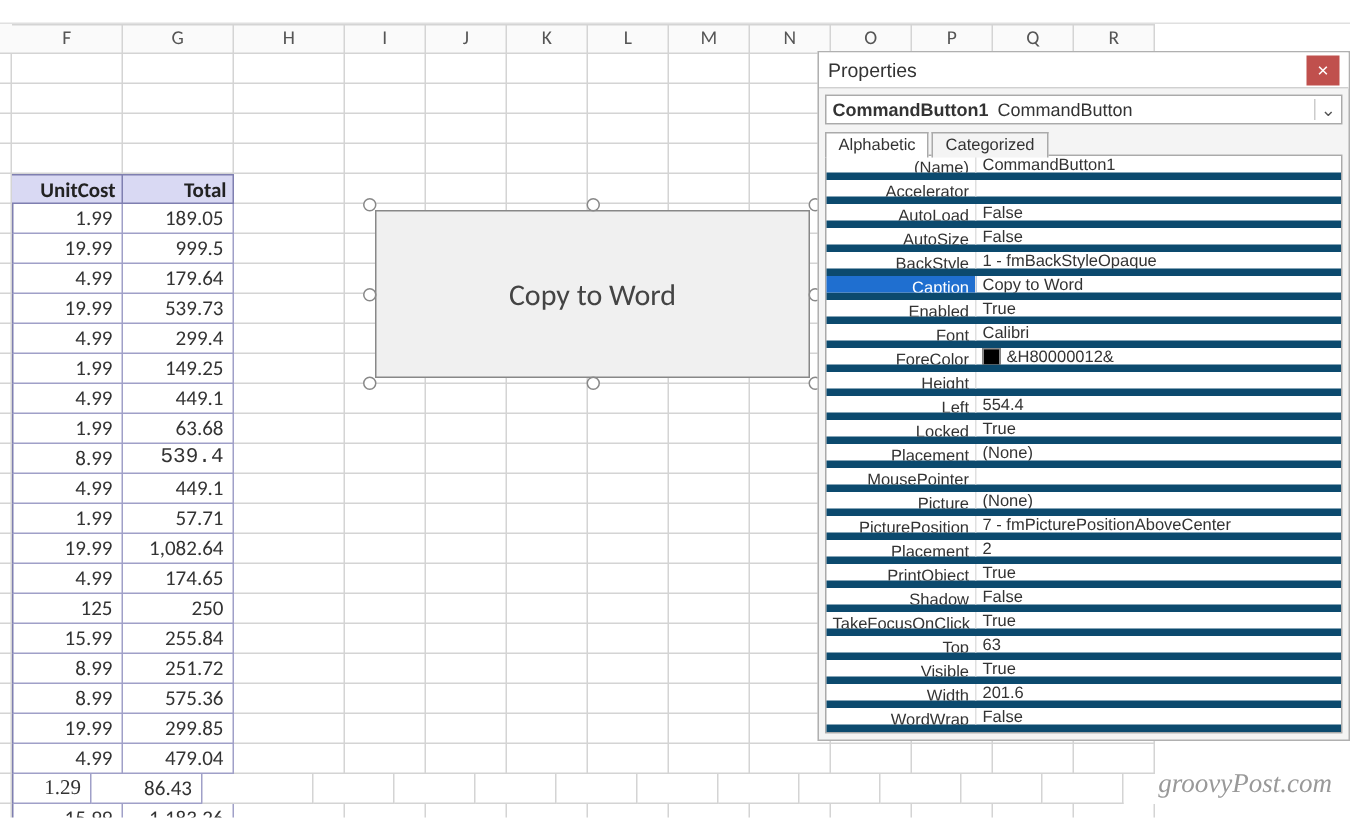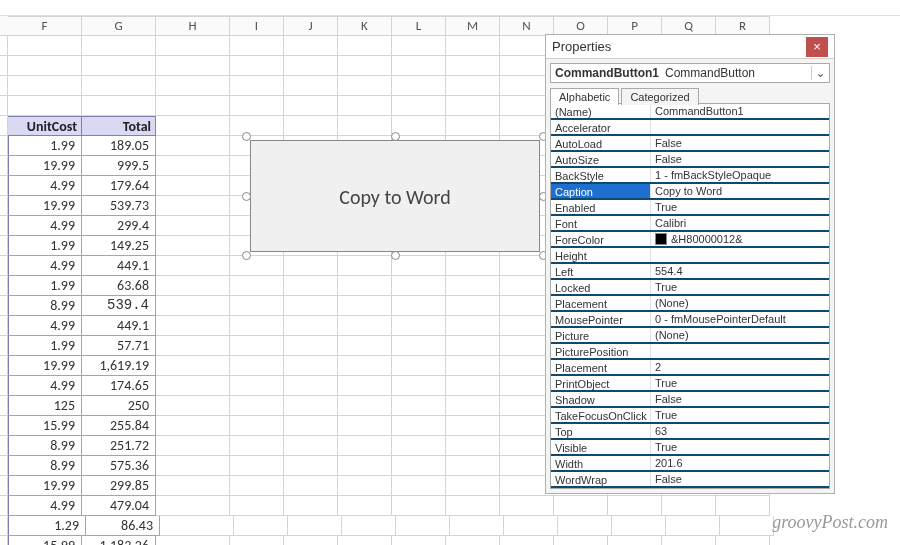--- a/index.html
+++ b/index.html
@@ -16,33 +16,33 @@
 .gap-cell { border-right:1px solid #d4d4d4; border-bottom:1px solid #d4d4d4; height:20px;}
 
 .cmdbtn-wrap { position:absolute; left:250px; top:140px; width:290px; height:112px; }
 .cmdbtn { width:100%; height:100%; background:#f0f0f0; border:1px solid #888; text-align:center; line-height:112px; font-size:20px; color:#444; cursor:move; }
 .selhandles { position:absolute; inset:-4px; pointer-events:none; }
 .sh { position:absolute; width:9px; height:9px; background:#fff; border:1px solid #888; border-radius:50%; }
 .sh.tl{top:-4px;left:-4px}.sh.tr{top:-4px;right:-4px}.sh.bl{bottom:-4px;left:-4px}.sh.br{bottom:-4px;right:-4px}
 .sh.tm{top:-4px;left:calc(50% - 4px)}.sh.bm{bottom:-4px;left:calc(50% - 4px)}
 .sh.ml{left:-4px;top:calc(50% - 4px)}.sh.mr{right:-4px;top:calc(50% - 4px)}
 
-.propwin { position:absolute; left:545px; top:34px; width:290px; background:#f4f4f4; border:1px solid #b0b0b0; font-family:'Segoe UI',Tahoma,sans-serif; font-size:12px; }
+.propwin { position:absolute; left:545px; top:34px; width:355px; background:#f4f4f4; border:1px solid #b0b0b0; font-family:'Segoe UI',Tahoma,sans-serif; font-size:12px; }
 .propwin-title { display:flex; align-items:center; height:24px; padding:0 6px; background:#fff; border-bottom:1px solid #d0d0d0; }
 .propwin-title span { flex:1; font-size:13px; }
 .closebtn { width:22px; height:20px; background:#c0504d; color:#fff; text-align:center; line-height:18px; font-size:14px; cursor:pointer; }
 .prop-select { display:flex; border:1px solid #aaa; margin:4px; background:#fff; height:20px; align-items:center; font-size:12px;}
 .prop-select .b { font-weight:bold; padding:0 4px;}
 .prop-select .n { flex:1; padding-left:2px;}
 .prop-select .dd { width:18px; text-align:center; color:#555; border-left:1px solid #ccc;}
 .prop-tabs { display:flex; padding-left:4px; margin-bottom:-1px;}
 .prop-tab { padding:2px 8px; border:1px solid #aaa; border-bottom:none; background:#f4f4f4; font-size:11px; margin-right:2px; cursor:pointer; position:relative; top:1px;}
 .prop-tab.active { background:#fff; }
 .prop-grid { border:1px solid #aaa; background:#fff; margin:0 4px 4px 4px; }
-.prop-row { display:flex; height:16px; font-size:11px; border-bottom:2px solid #0c4a6e; }
+.prop-row { display:flex; height:16px; font-size:11px; border-bottom:5px solid #0c4a6e;text-align:right; }
 .prop-row.sel .pn { background:#1f6fd0; color:#fff; }
 .pn { width:100px; border-right:1px solid #e0e0e0; padding:0 4px; line-height:16px; overflow:hidden; white-space:nowrap;}
 .pv { flex:1; padding:0 4px; line-height:16px; display:flex; align-items:center; overflow:hidden; white-space:nowrap;}
 .swatch { display:inline-block; width:12px; height:12px; border:1px solid #888; margin-right:4px;}
 .watermark { position:absolute; right:12px; bottom:12px; font-style:italic; font-size:18px; color:#999; font-family:Georgia,serif;}
 .data-table{position:relative;}
 .hdr-first{border-left:1px solid #7f7fb0;}
 </style>
 </head>
 <body>
@@ -318,21 +318,21 @@
         <div class="gap-cell" style="width: 54px;"></div>
         <div class="gap-cell" style="width: 54px;"></div>
         <div class="gap-cell" style="width: 54px;"></div>
         <div class="gap-cell" style="width: 54px;"></div>
         <div class="gap-cell" style="width: 54px;"></div>
         <div class="gap-cell" style="width: 54px;"></div>
       </div>
       <div class="gap-row">
         <div style="width: 8px; border-right: 1px solid rgb(212, 212, 212); border-bottom: 1px solid rgb(212, 212, 212);"></div>
         <div class="cell data-cell hdr-first" style="width: 74px;">19.99</div>
-        <div class="cell data-cell" style="width: 74px;">1,619.19</div>
+        <div class="cell data-cell" style="width: 74px;">1,082.64</div>
         <div class="gap-cell" style="width: 74px;"></div>
         <div class="gap-cell" style="width: 54px;"></div>
         <div class="gap-cell" style="width: 54px;"></div>
         <div class="gap-cell" style="width: 54px;"></div>
         <div class="gap-cell" style="width: 54px;"></div>
         <div class="gap-cell" style="width: 54px;"></div>
         <div class="gap-cell" style="width: 54px;"></div>
         <div class="gap-cell" style="width: 54px;"></div>
         <div class="gap-cell" style="width: 54px;"></div>
         <div class="gap-cell" style="width: 54px;"></div>
@@ -445,21 +445,21 @@
         <div class="gap-cell" style="width: 54px;"></div>
         <div class="gap-cell" style="width: 54px;"></div>
         <div class="gap-cell" style="width: 54px;"></div>
         <div class="gap-cell" style="width: 54px;"></div>
         <div class="gap-cell" style="width: 54px;"></div>
         <div class="gap-cell" style="width: 54px;"></div>
         <div class="gap-cell" style="width: 54px;"></div>
       </div>
       <div class="gap-row">
         <div style="width: 8px; border-right: 1px solid rgb(212, 212, 212); border-bottom: 1px solid rgb(212, 212, 212);"></div>
-        <div class="cell data-cell hdr-first" style="width: 78px;">1.29</div>
+        <div class="cell data-cell hdr-first" style="width: 53px; font-family: Liberation Serif, serif;">1.29</div>
         <div class="cell data-cell" style="width: 74px;">86.43</div>
         <div class="gap-cell" style="width: 74px;"></div>
         <div class="gap-cell" style="width: 54px;"></div>
         <div class="gap-cell" style="width: 54px;"></div>
         <div class="gap-cell" style="width: 54px;"></div>
         <div class="gap-cell" style="width: 54px;"></div>
         <div class="gap-cell" style="width: 54px;"></div>
         <div class="gap-cell" style="width: 54px;"></div>
         <div class="gap-cell" style="width: 54px;"></div>
         <div class="gap-cell" style="width: 54px;"></div>
@@ -587,32 +587,32 @@
         </div>
       </div>
       <div class="prop-row">
         <div class="pn">Placement</div>
         <div class="pv">
           <span>(None)</span>
         </div>
       </div>
       <div class="prop-row">
         <div class="pn">MousePointer</div>
-        <div class="pv">
-          <span>0 - fmMousePointerDefault</span>
-        </div>
       </div>
       <div class="prop-row">
         <div class="pn">Picture</div>
         <div class="pv">
           <span>(None)</span>
         </div>
       </div>
       <div class="prop-row">
         <div class="pn">PicturePosition</div>
+        <div class="pv">
+          <span>7 - fmPicturePositionAboveCenter</span>
+        </div>
       </div>
       <div class="prop-row">
         <div class="pn">Placement</div>
         <div class="pv">
           <span>2</span>
         </div>
       </div>
       <div class="prop-row">
         <div class="pn">PrintObject</div>
         <div class="pv">

